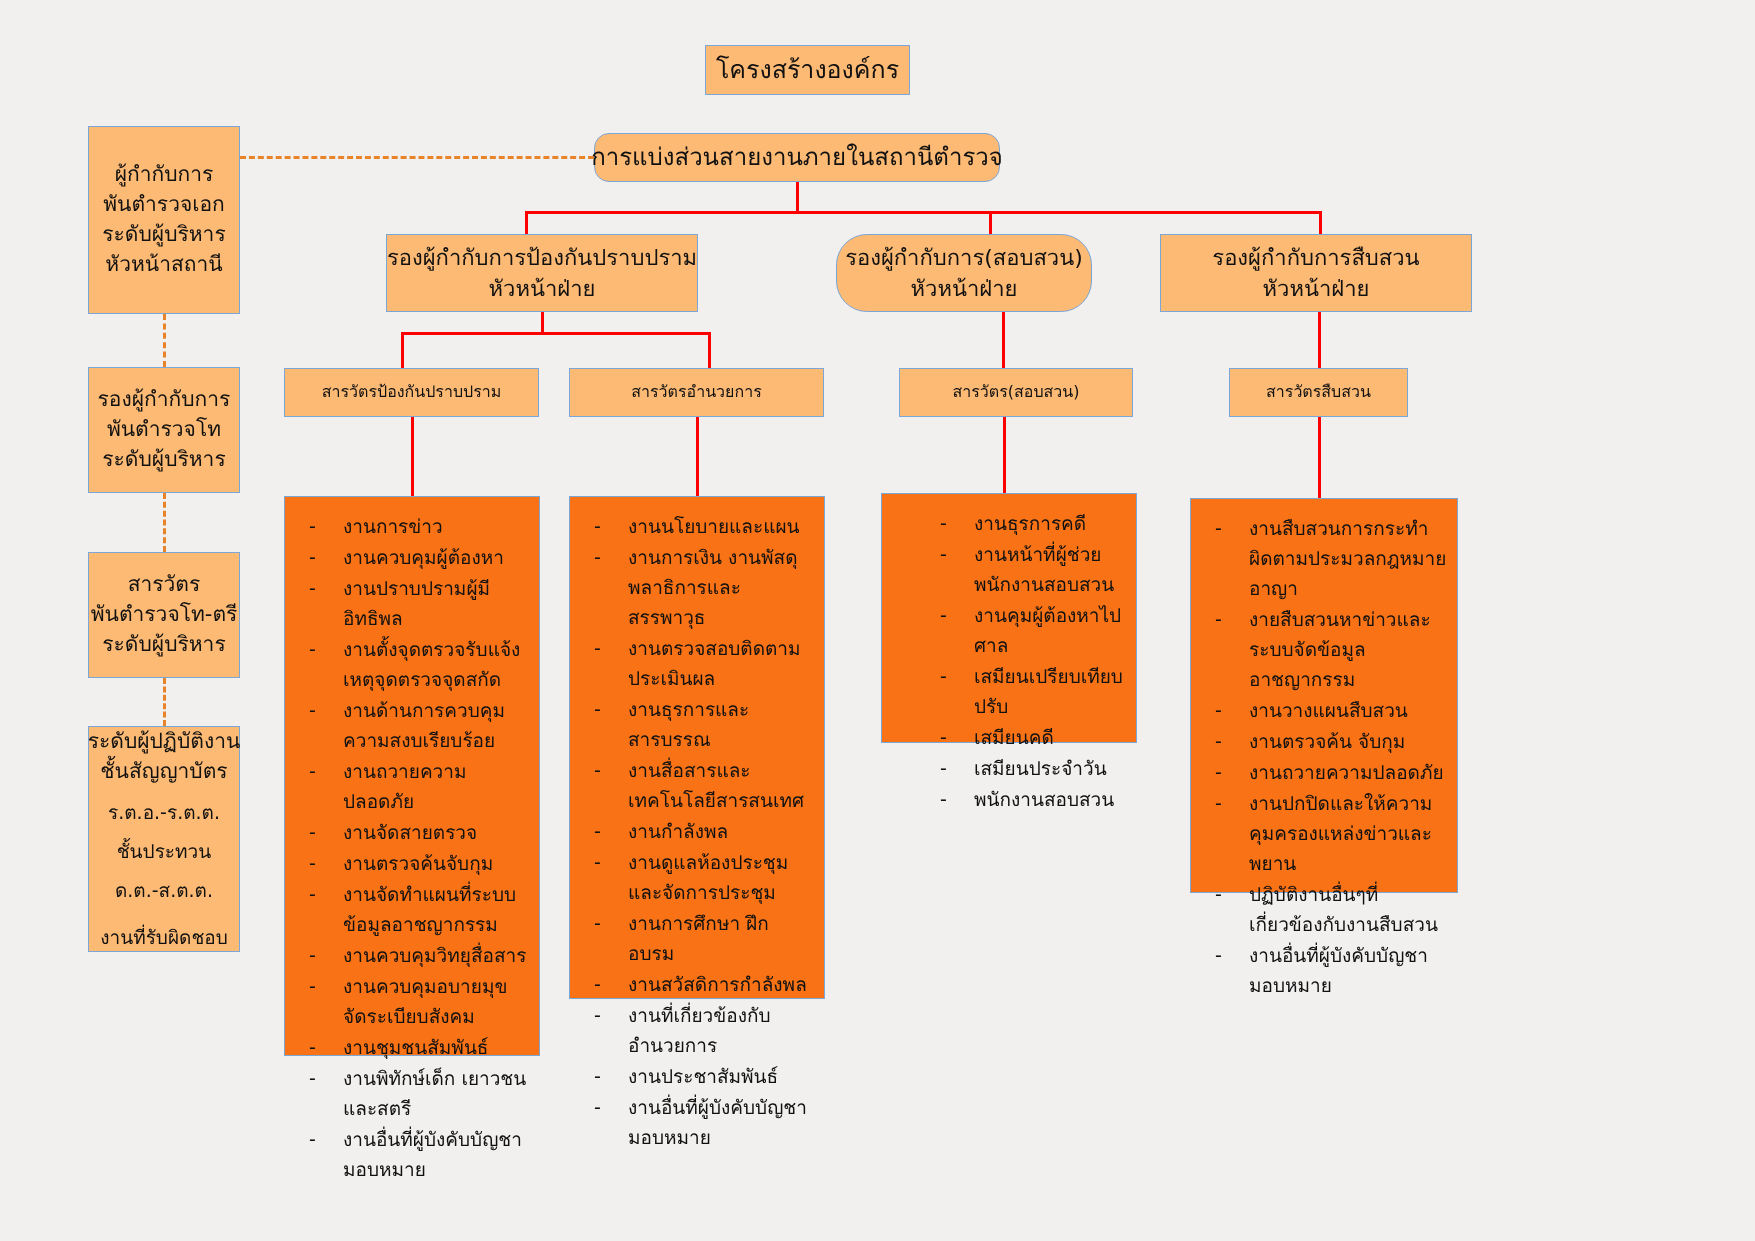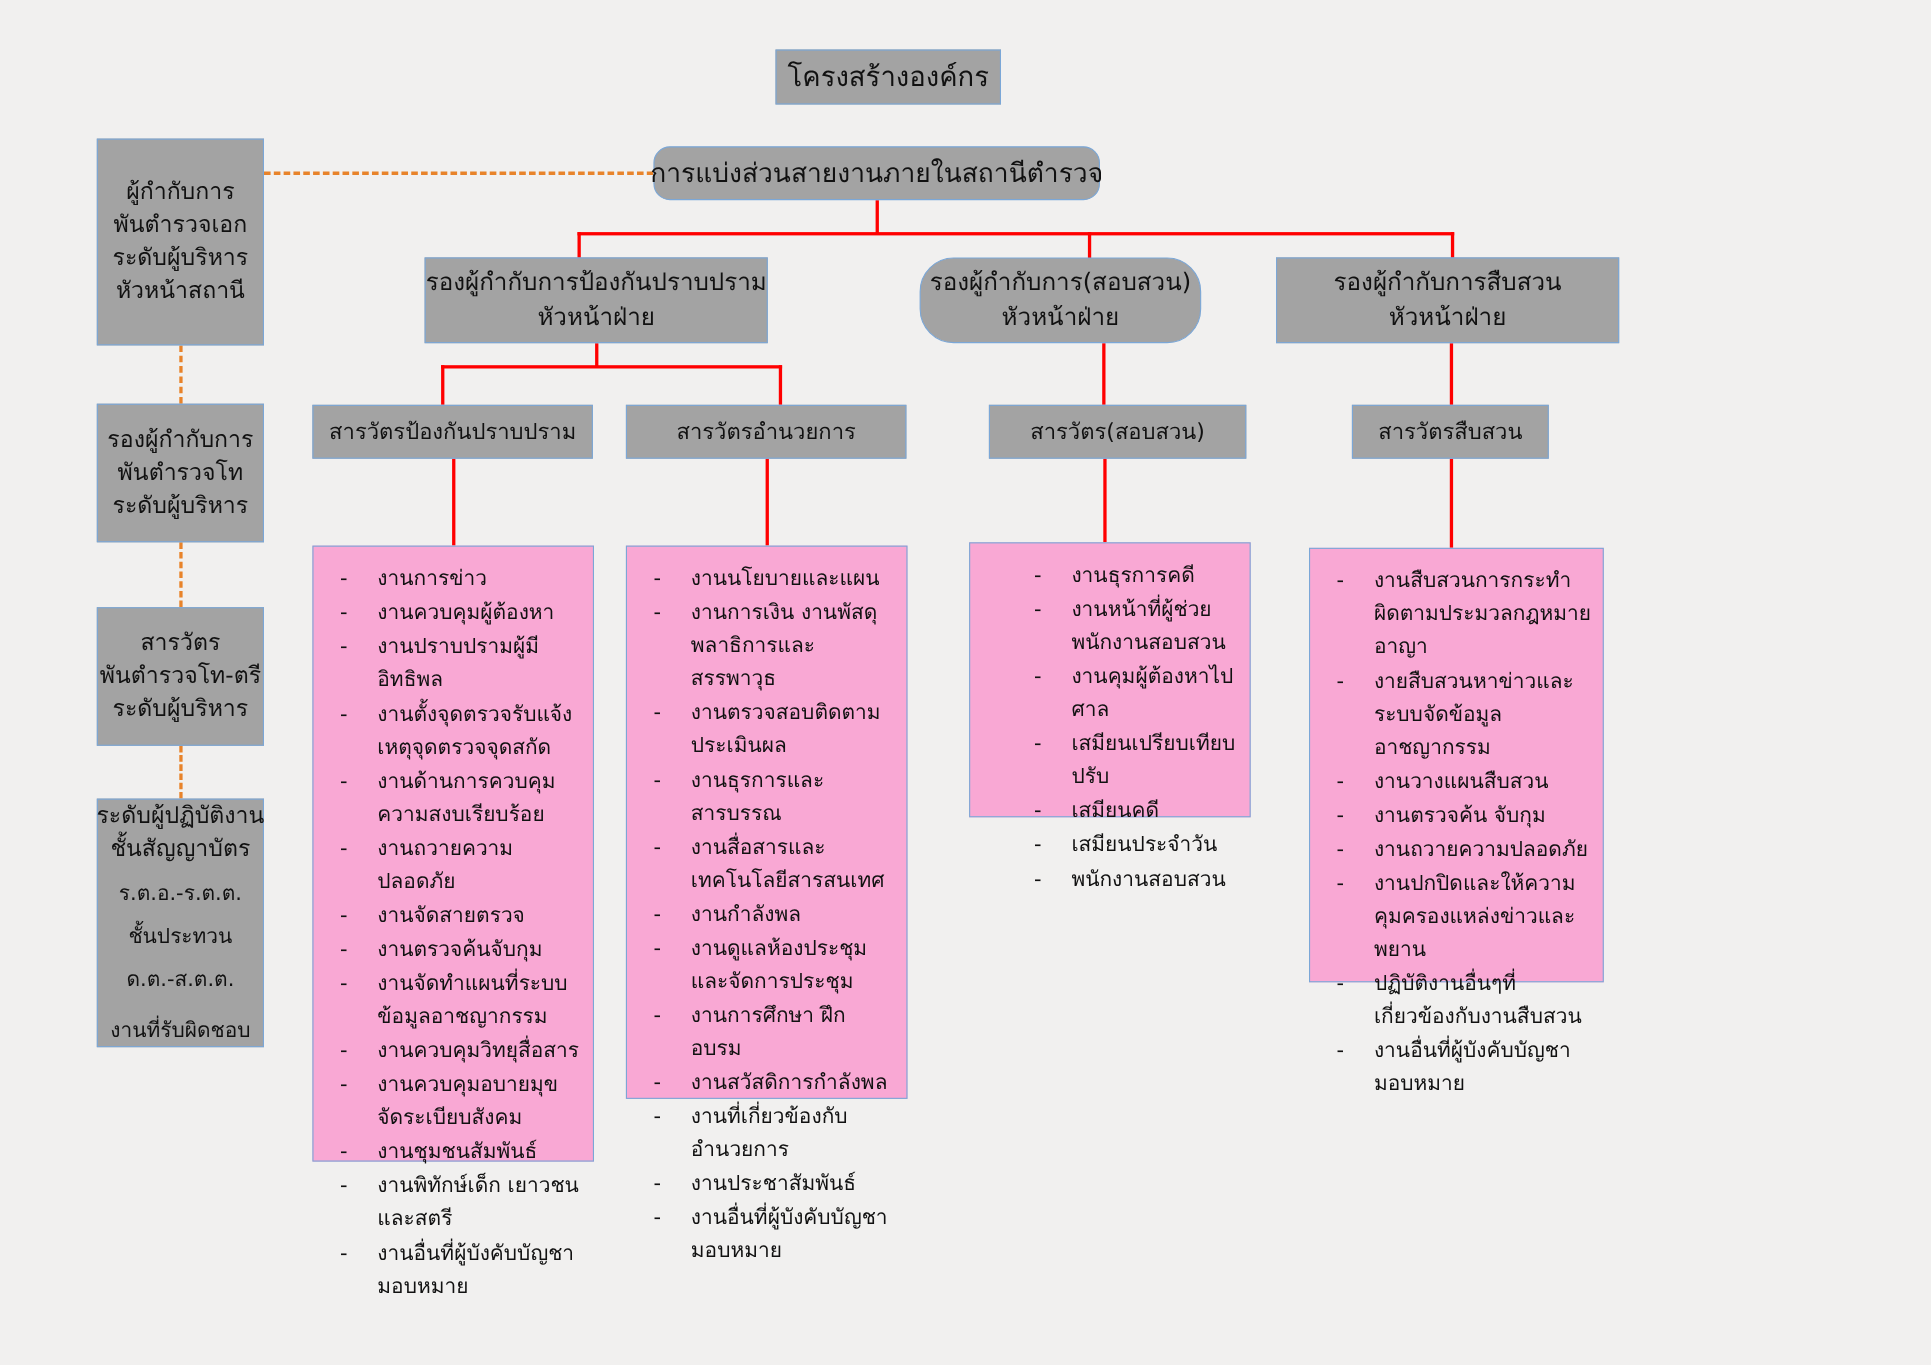--- a/index.html
+++ b/index.html
@@ -13,21 +13,21 @@
     font-family: "DejaVu Sans", "Liberation Sans", sans-serif;
     position: relative;
     overflow: hidden;
   }
   #chart-root {
     position: absolute;
     inset: 0;
   }
   .box {
     position: absolute;
-    background: #a3a3a3;
+    background: #fdba74;
     border: 1.6px solid #7ba7d7;
     box-sizing: border-box;
     display: flex;
     flex-direction: column;
     align-items: center;
     justify-content: center;
     text-align: center;
     color: #111111;
     line-height: 1.42;
     z-index: 5;
@@ -52,21 +52,21 @@
   }
   .dashed-h {
     position: absolute;
     height: 0;
     border-top: 3px dashed #e8832a;
     z-index: 2;
   }
   
   .listbox {
     position: absolute;
-    background: #f9a8d4;
+    background: #f97316;
     border: 1.6px solid #7ba7d7;
     box-sizing: border-box;
     z-index: 5;
     padding: 14px 10px 12px 10px;
   }
   .listbox ul {
     list-style: none;
     margin: 0;
     padding: 0;
   }
@@ -80,21 +80,21 @@
   .listbox li::before {
     content: "-";
     position: absolute;
     left: 14px;
     top: 0;
     color: #111111;
   }
   .t-title   { font-size: 25px; }
   .t-l1      { font-size: 24px; }
   .t-l2      { font-size: 22px; }
-  .t-l3      { font-size: 20px; }
+  .t-l3      { font-size: 16px; }
   .t-side    { font-size: 21px; }
   .t-side-sm { font-size: 19px; margin-top: 12px; }
   .t-list    { font-size: 19px; }
   .spacer { height: 14px; }
 </style>
 </head>
 <body>
 
 <div id="chart-root">
 

